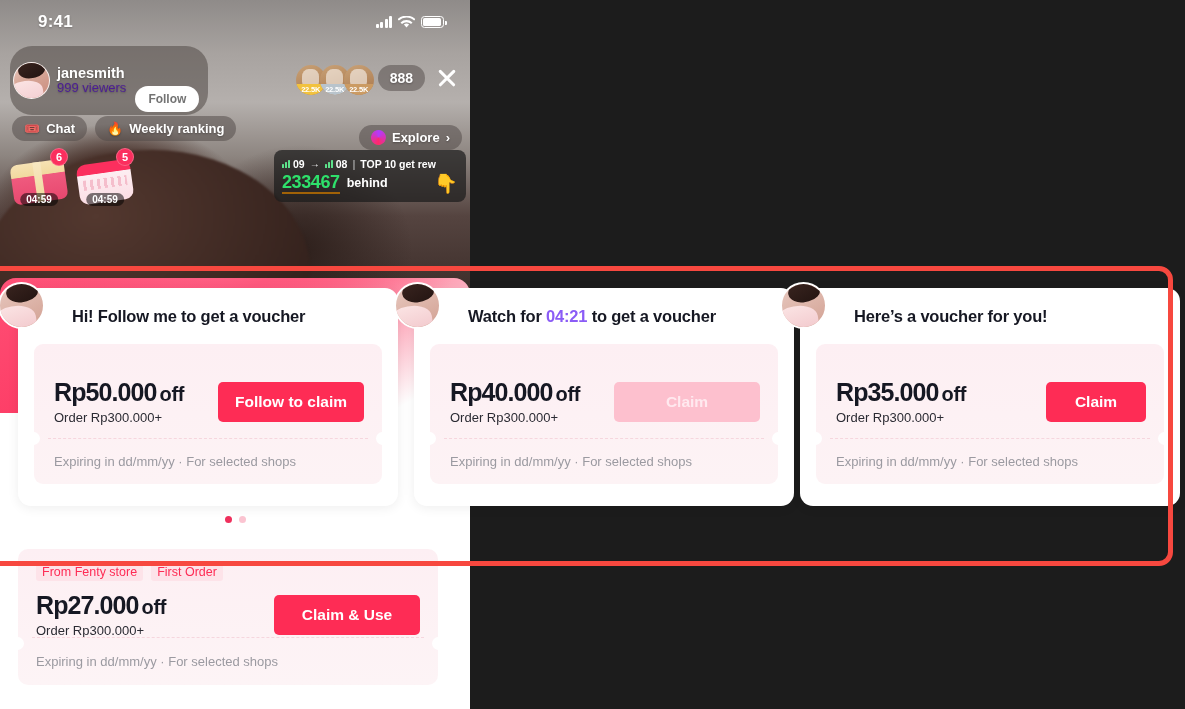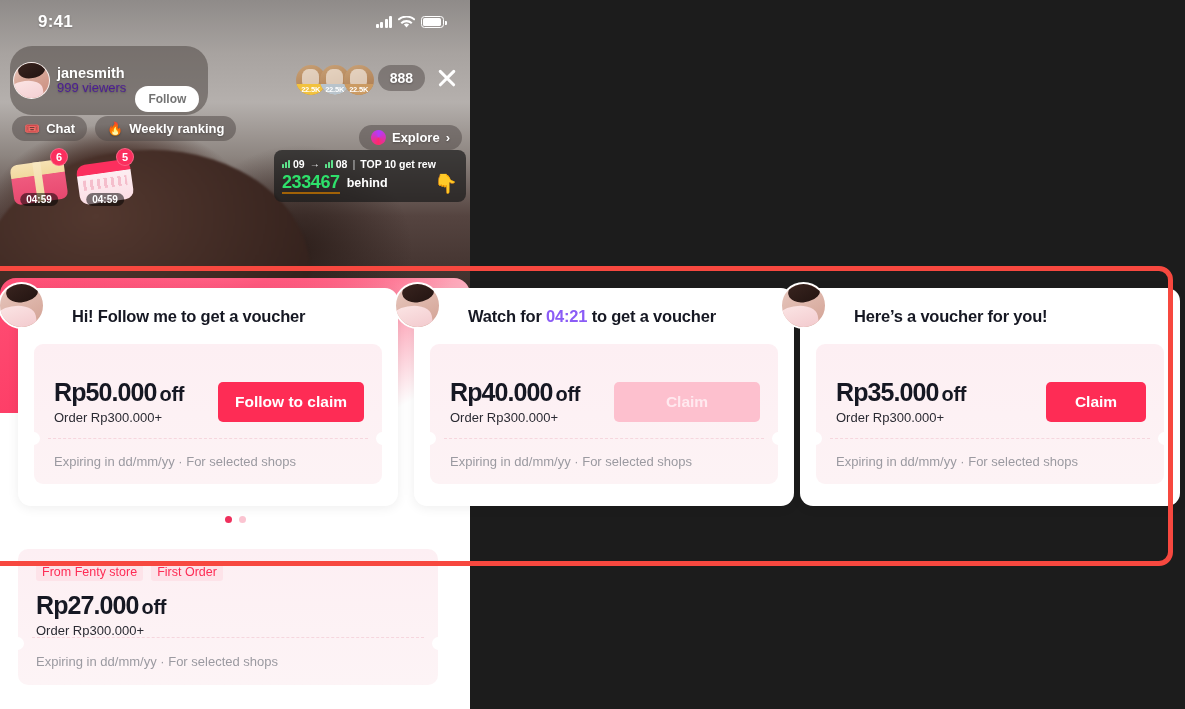--- a/index.html
+++ b/index.html
@@ -440,20 +440,21 @@
     <div class="bottom-card">
       <div class="tags">
         <span class="tag">From Fenty store</span>
         <span class="tag">First Order</span>
       </div>
       <div class="bottom-main">
         <div>
           <div class="amt"><span>Rp27.000</span><span class="off">off</span></div>
           <div class="amt-sub">Order Rp300.000+</div>
         </div>
+        <button class="claim-btn wide">Claim &amp; Use</button>
       </div>
       <div class="bottom-divider"></div>
       <div class="bottom-foot">Expiring in dd/mm/yy · For selected shops</div>
     </div>
 
   </div>
 
   <div class="carousel">
 
     <div class="vcard c1">

